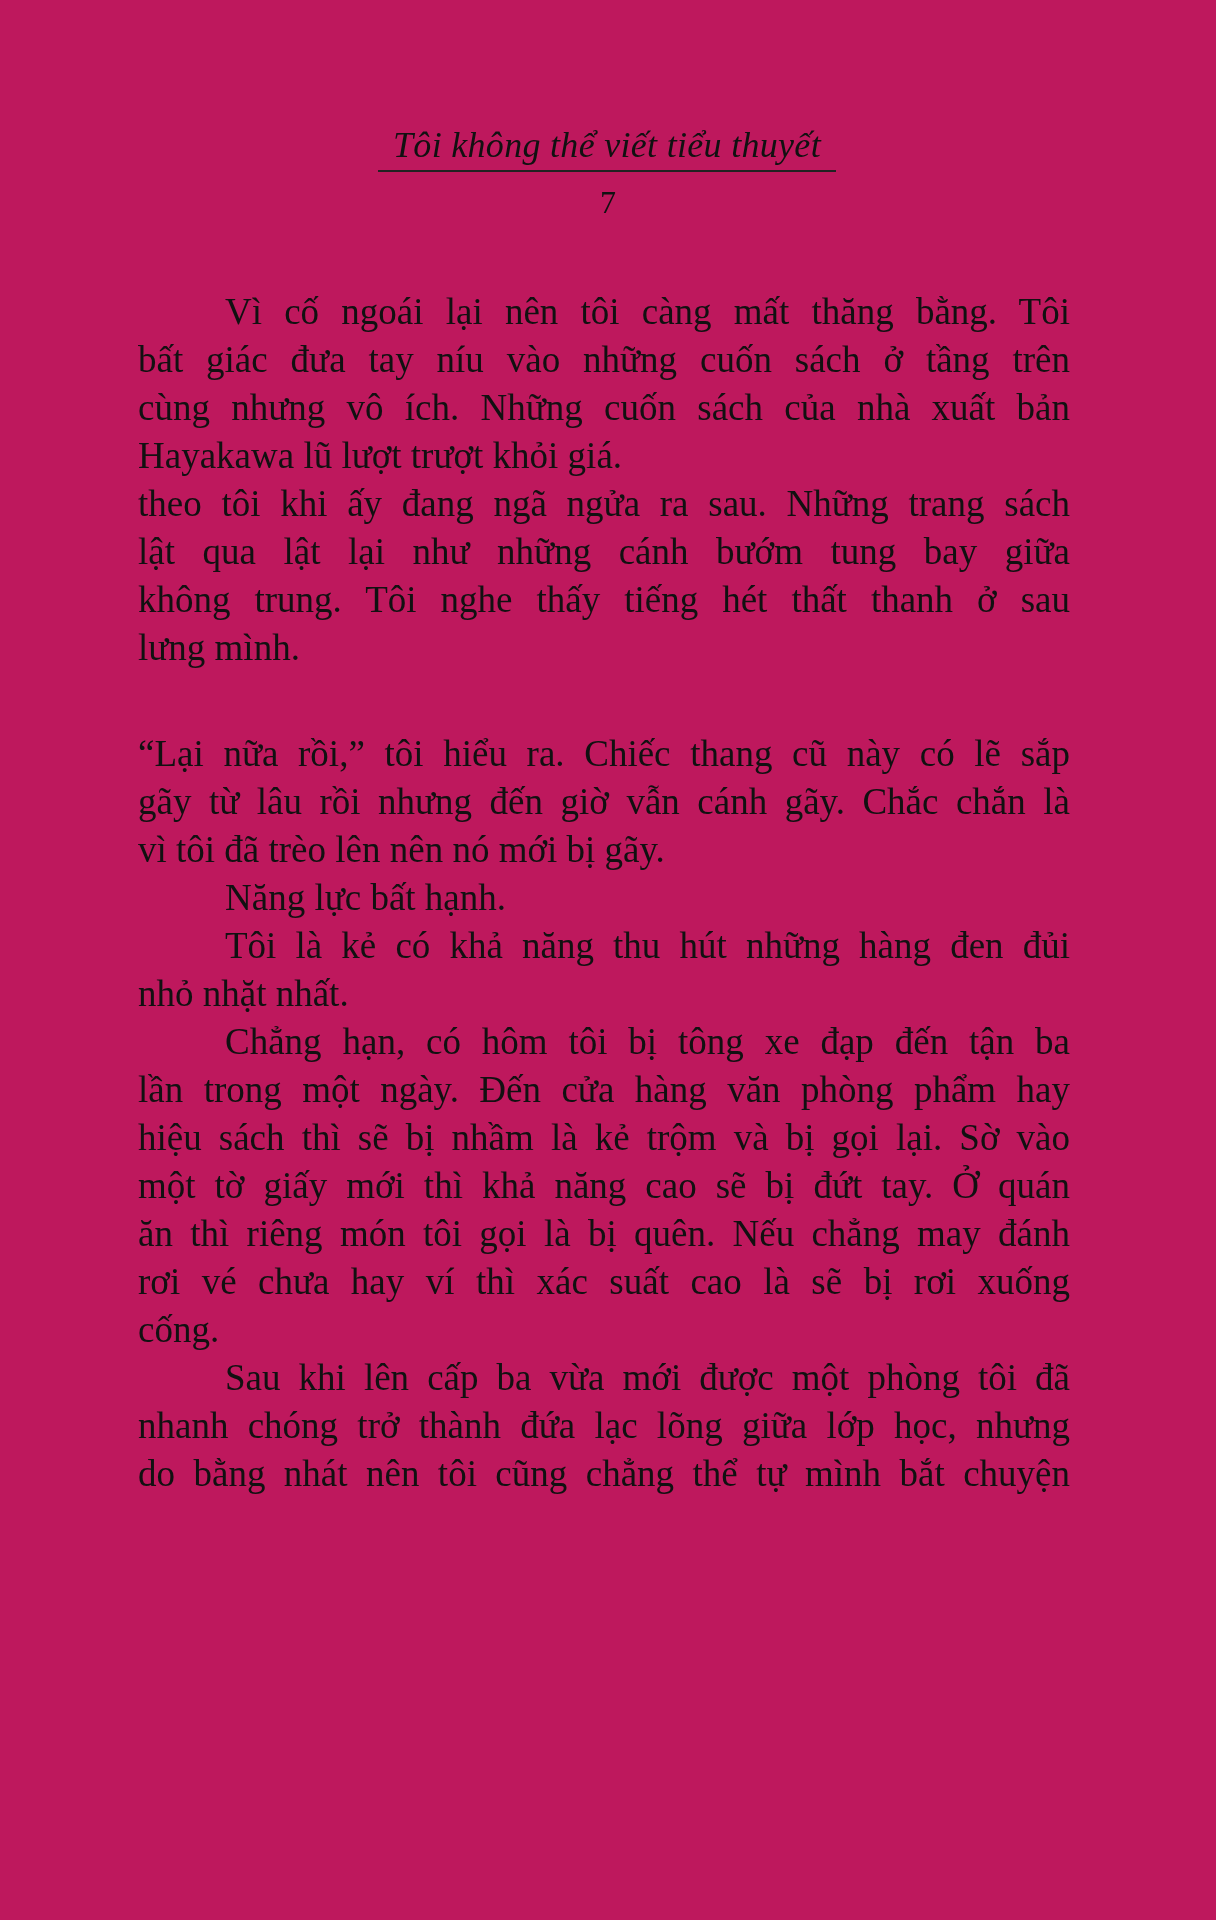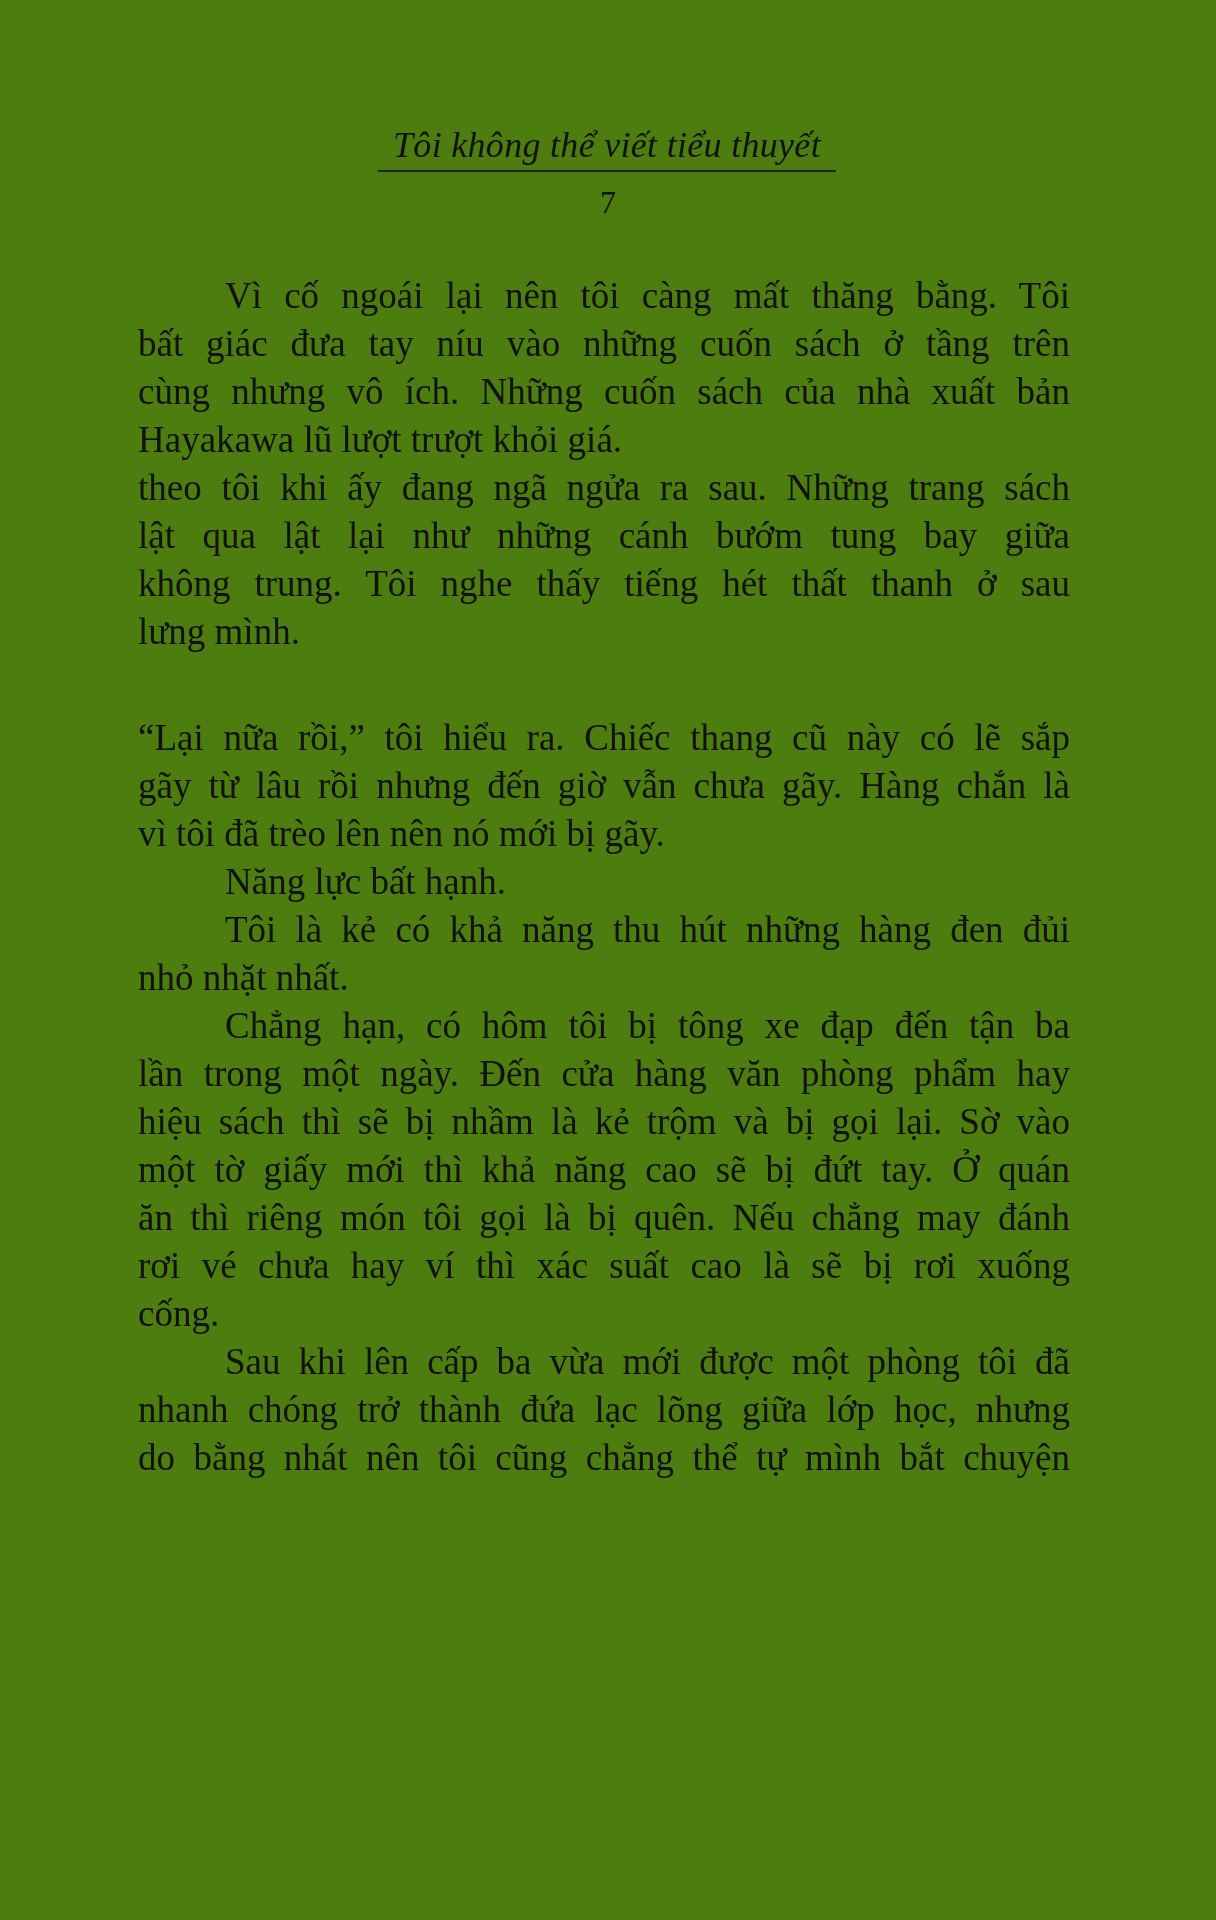--- a/index.html
+++ b/index.html
@@ -13,21 +13,21 @@
       position: relative;
       overflow: hidden;
       color: #111111;
       font-family: "Liberation Serif", "DejaVu Serif", serif;
     }
     .page {
       position: absolute;
       left: 0; top: 0;
       width: 1216px;
       height: 1920px;
-      background: #4d7c0f;
+      background: #be185d;
     }
     .running-header {
       position: absolute;
       left: 378px;
       top: 122px;
       width: 458px;
       text-align: center;
       font-style: italic;
       font-size: 36px;
       line-height: 46px;
@@ -40,21 +40,21 @@
       left: 0;
       width: 1216px;
       top: 182px;
       text-align: center;
       font-size: 32px;
       line-height: 40px;
     }
     .body-text {
       position: absolute;
       left: 138px;
-      top: 272px;
+      top: 288px;
       width: 932px;
       font-size: 37px;
       line-height: 48px;
       text-align: justify;
     }
     .line {
       display: block;
       height: 48px;
       white-space: nowrap;
       text-align: justify;
@@ -92,21 +92,21 @@
       <span class="line">theo tôi khi ấy đang ngã ngửa ra sau. Những trang sách</span>
       <span class="line">lật qua lật lại như những cánh bướm tung bay giữa</span>
       <span class="line">không trung. Tôi nghe thấy tiếng hét thất thanh ở sau</span>
       <span class="line last">lưng mình.</span>
     </div>
 
     <span class="gap"></span>
 
     <div>
       <span class="line">“Lại nữa rồi,” tôi hiểu ra. Chiếc thang cũ này có lẽ sắp</span>
-      <span class="line">gãy từ lâu rồi nhưng đến giờ vẫn chưa gãy. Hàng chắn là</span>
+      <span class="line">gãy từ lâu rồi nhưng đến giờ vẫn cánh gãy. Chắc chắn là</span>
       <span class="line last">vì tôi đã trèo lên nên nó mới bị gãy.</span>
     </div>
 
     <div>
       <span class="line indent last">Năng lực bất hạnh.</span>
     </div>
 
     <div>
       <span class="line indent">Tôi là kẻ có khả năng thu hút những hàng đen đủi</span>
       <span class="line last">nhỏ nhặt nhất.</span>

